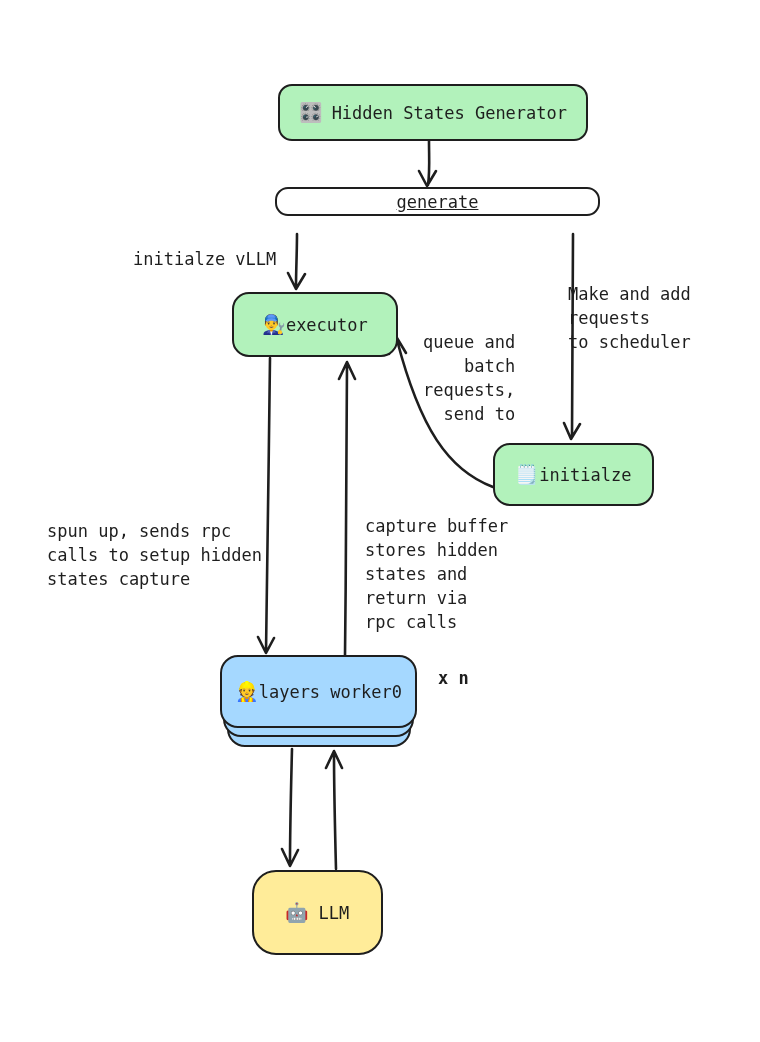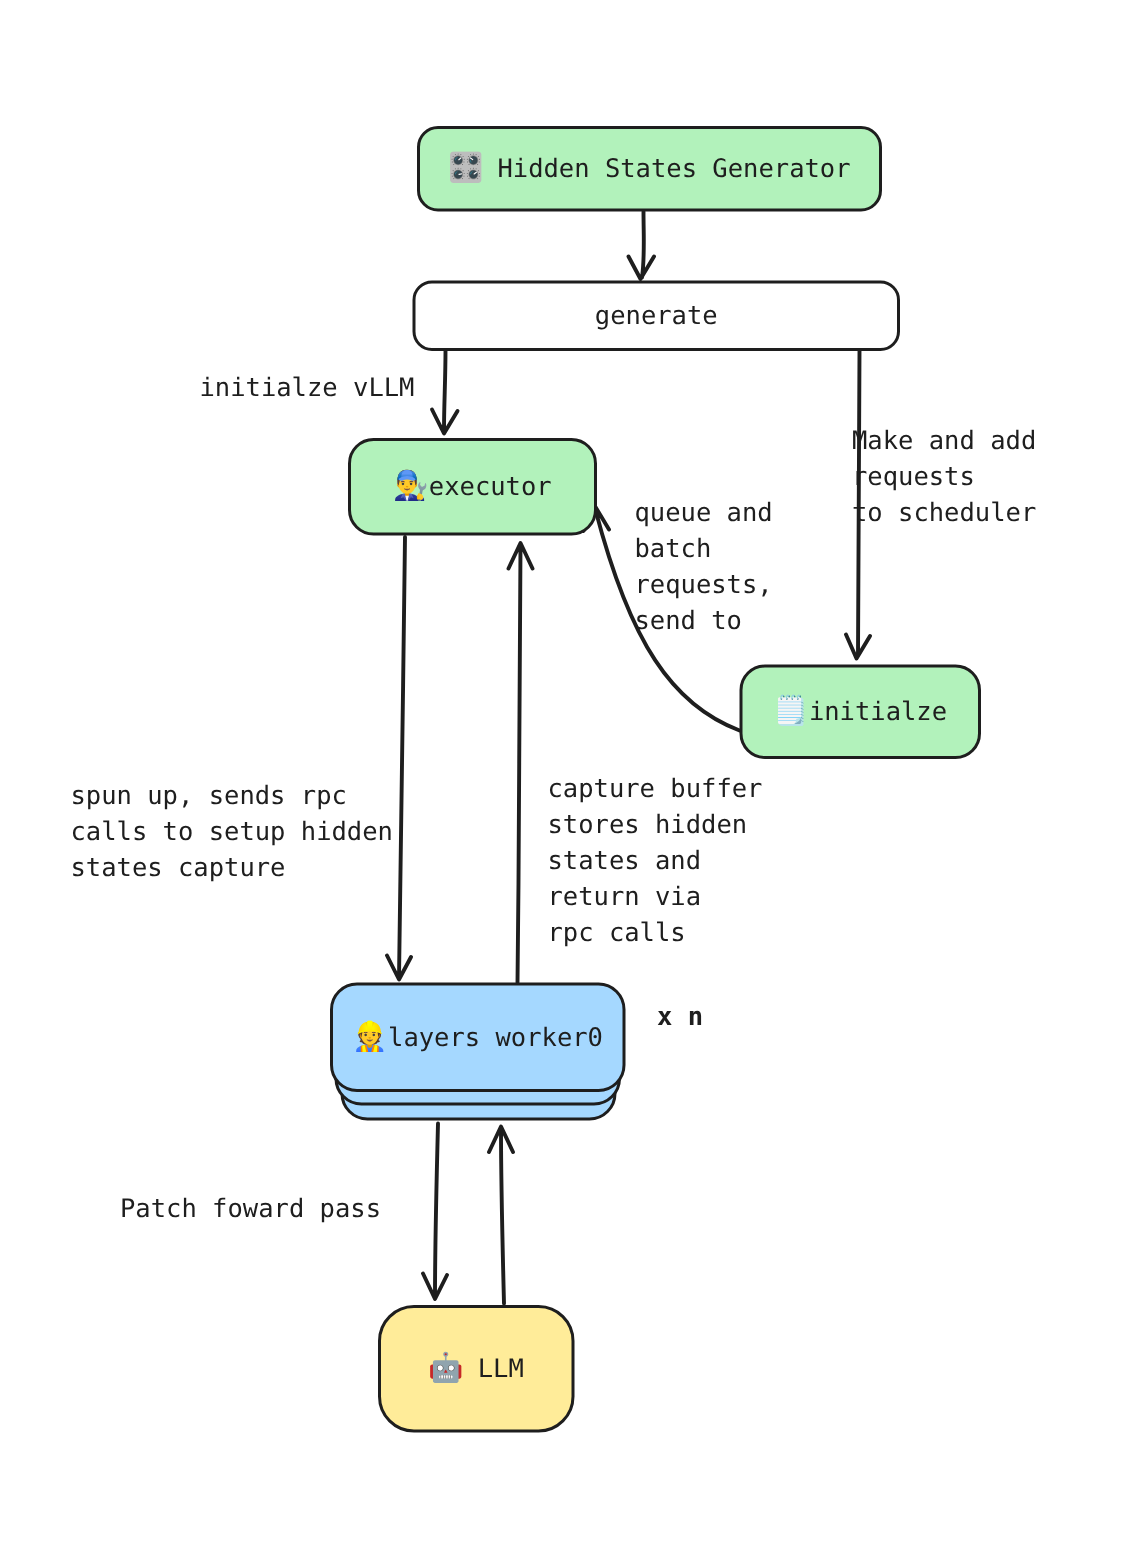--- a/index.html
+++ b/index.html
@@ -22,36 +22,36 @@
     box-sizing:border-box;
     white-space:pre;
   }
   .node .icon{font-size:19px;line-height:1;}
   .icon-gap{margin-right:9px;}
   .green{background:#b2f2bb;}
   .blue{background:#a5d8ff;}
   .yellow{background:#ffec99;}
   .white{background:#ffffff;}
   .n-hsg{left:278px;top:84px;width:310px;height:57px;border-radius:14px;}
-  .n-generate{left:275px;top:187px;width:325px;height:47px;border-radius:13px;}
+  .n-generate{left:275px;top:187px;width:325px;height:29px;border-radius:13px;text-decoration:underline;}
   .n-executor{left:232px;top:292px;width:166px;height:65px;border-radius:17px;}
   .n-scheduler{left:493px;top:443px;width:161px;height:63px;border-radius:17px;}
   .n-worker{left:220px;top:655px;width:197px;height:73px;border-radius:18px;z-index:3;}
   .n-worker-l2{position:absolute;left:223px;top:664px;width:191px;height:73px;border-radius:18px;border:2.6px solid #1e1e1e;box-sizing:border-box;z-index:2;}
   .n-worker-l3{position:absolute;left:227px;top:673px;width:184px;height:74px;border-radius:18px;border:2.6px solid #1e1e1e;box-sizing:border-box;z-index:1;}
   .n-llm{left:252px;top:870px;width:131px;height:85px;border-radius:24px;}
   .flabel{
     position:absolute;
     font-size:17px;
     line-height:24px;
     white-space:pre;
   }
   .l-init{left:118px;top:247px;margin-left:15px;}
   .l-make{left:568px;top:282px;}
-  .l-queue{left:423px;top:330px;}
+  .l-queue{left:423px;top:330px;text-align:right;}
   .l-spun{left:47px;top:519px;}
   .l-capture{left:365px;top:514px;}
   .l-xn{left:438px;top:666px;font-weight:bold;}
   .l-patch{left:80px;top:794px;}
   .l-intercept{left:360px;top:783px;}
 </style>
 </head>
 <body>
 
 <div class="canvas">
@@ -108,15 +108,14 @@
 send to</div>
   <div class="flabel l-capture">capture buffer
 stores hidden
 states and
 return via
 rpc calls</div>
   <div class="flabel l-spun">spun up, sends rpc
 calls to setup hidden
 states capture</div>
   <div class="flabel l-xn">x n</div>
-  <div class="flabel l-patch">Patch foward pass</div>
 
 </div>
 
 </body></html>

